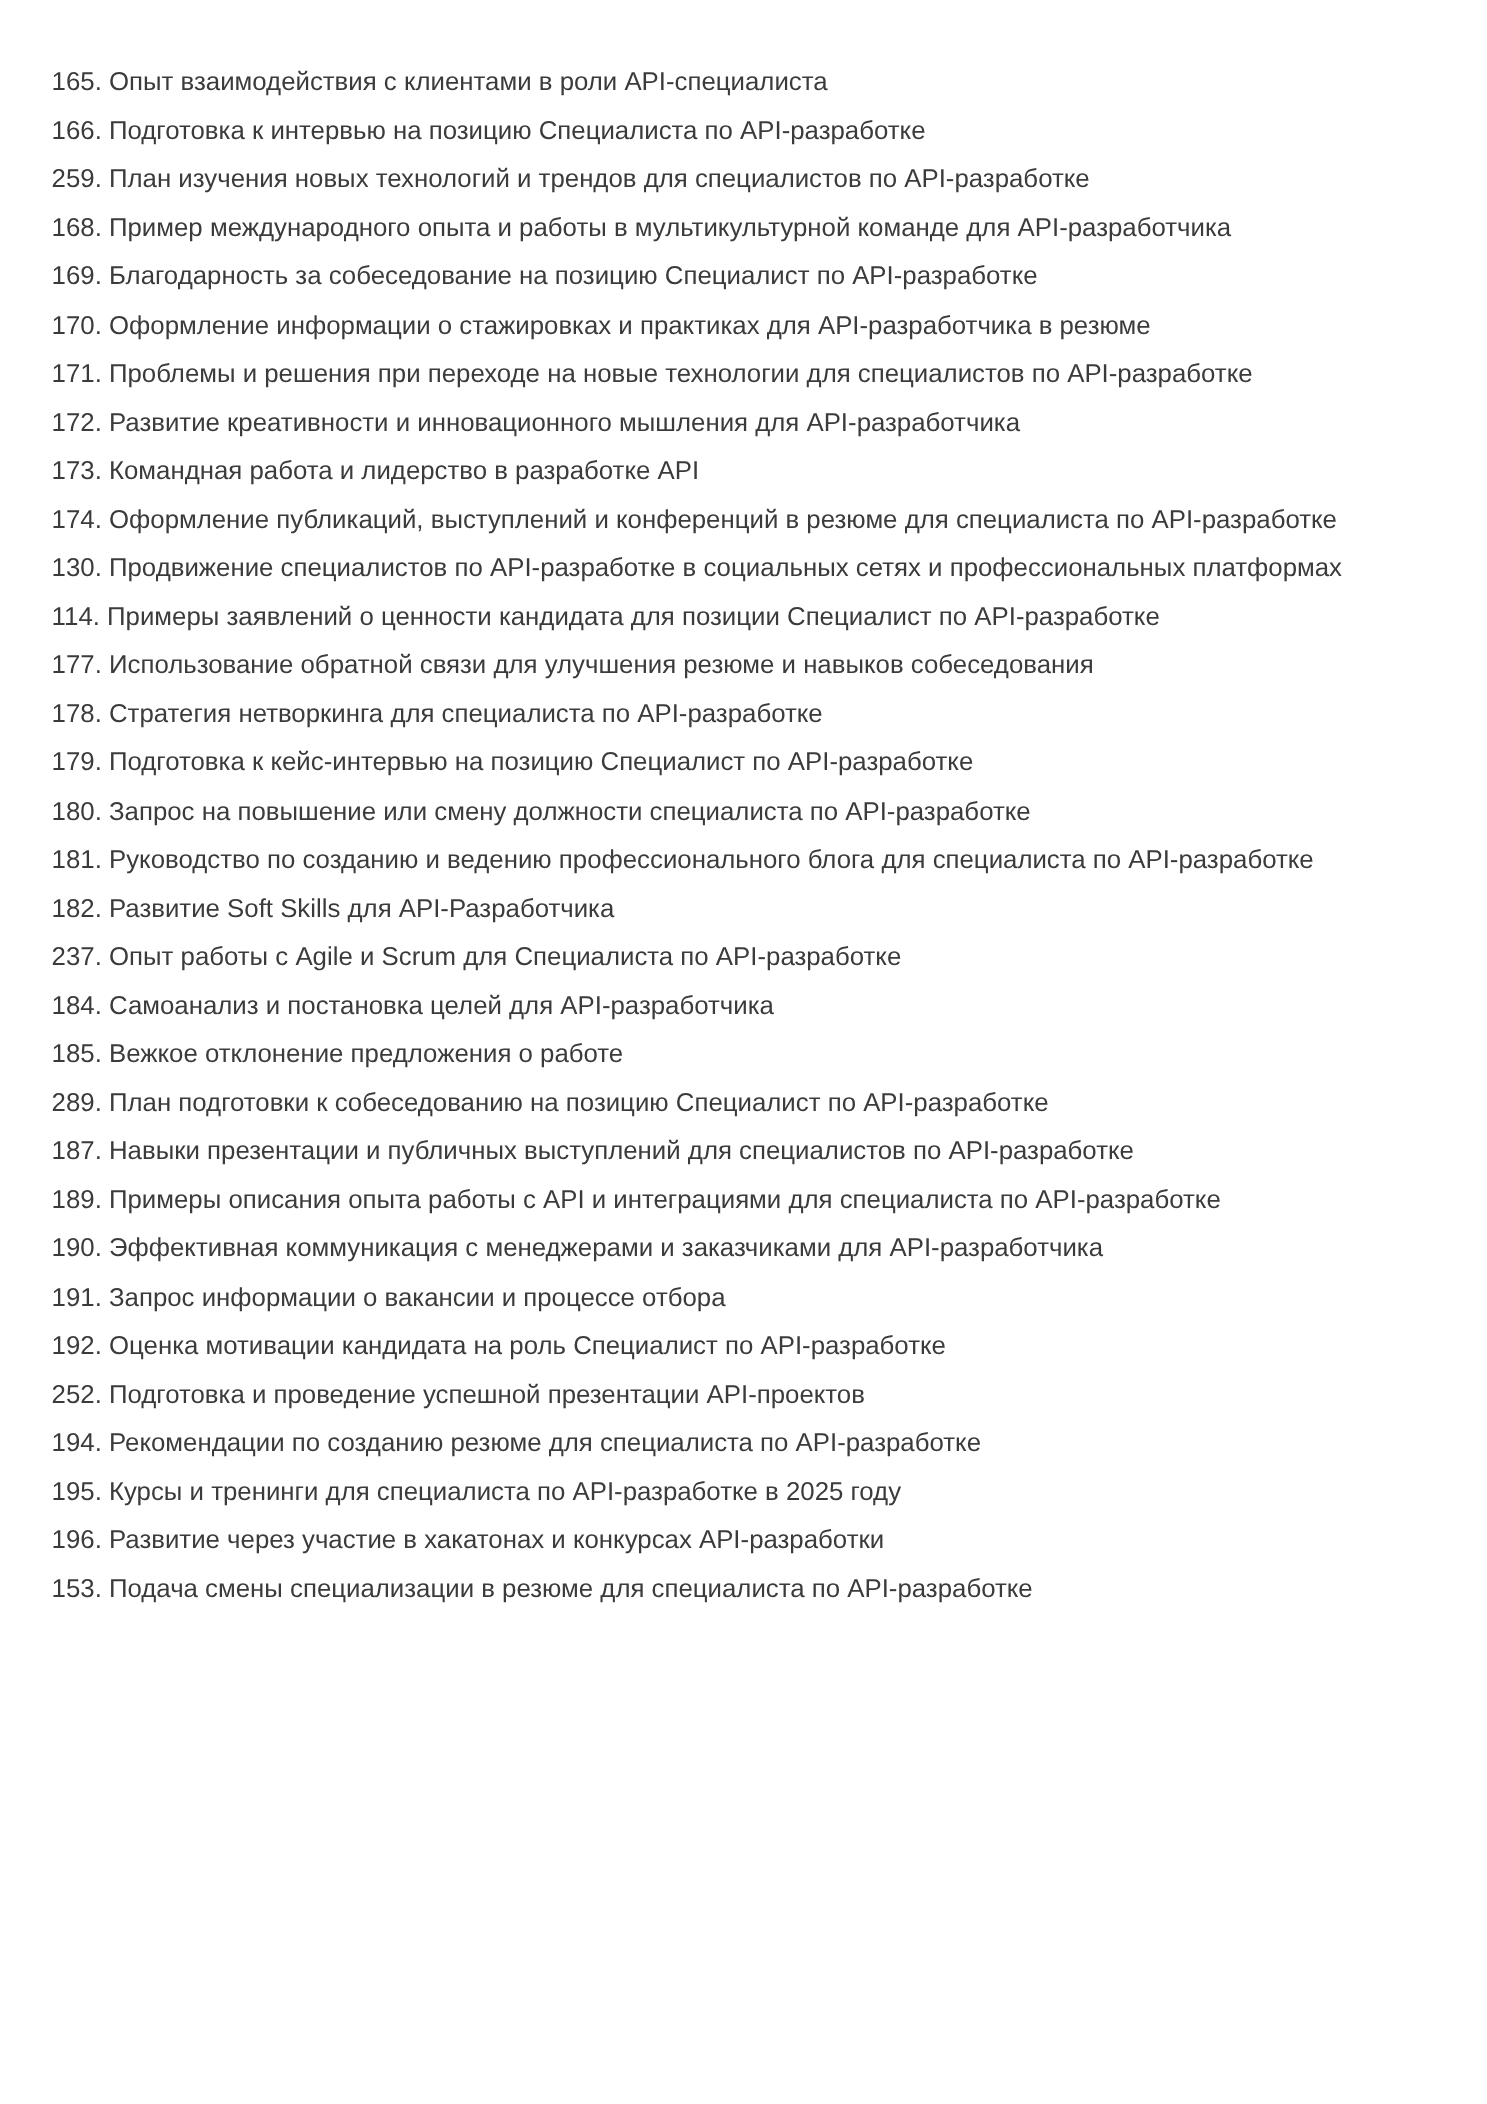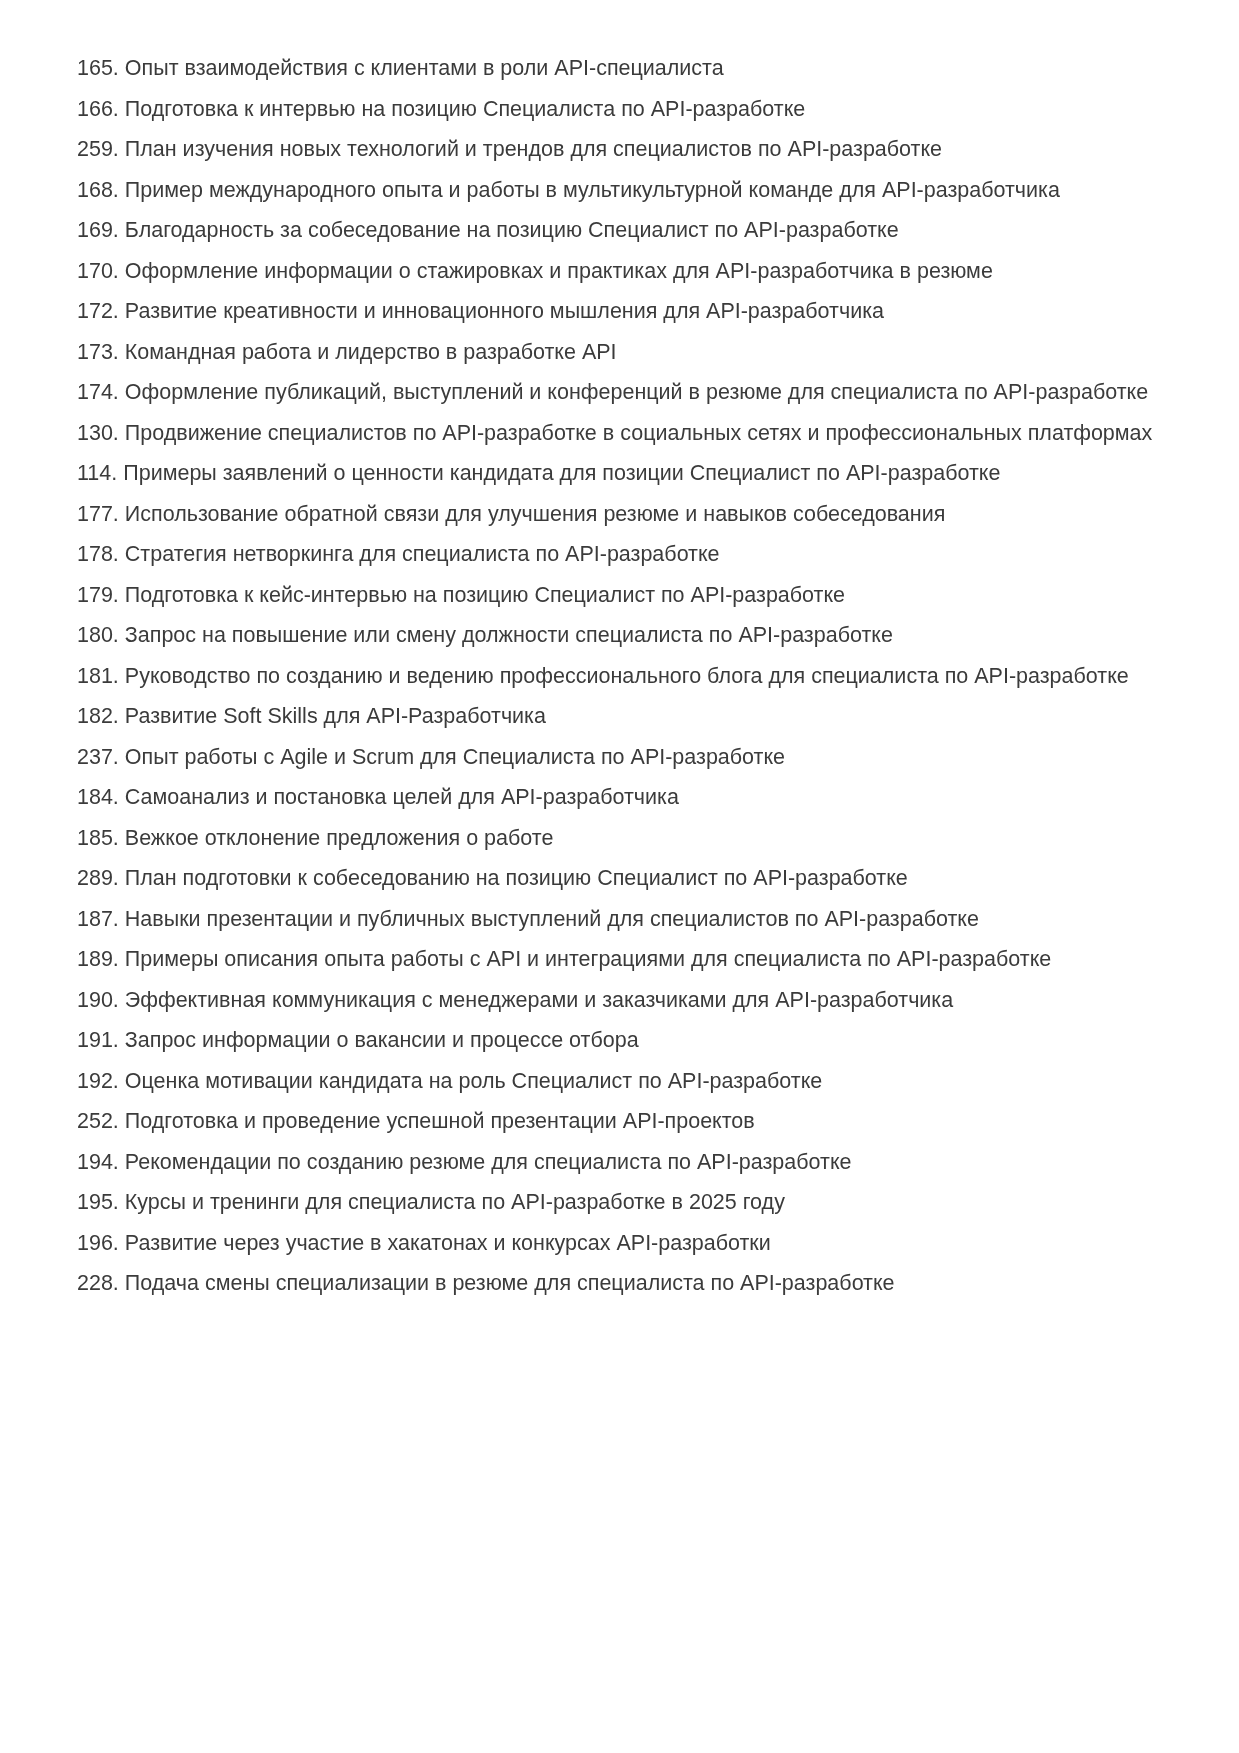--- a/index.html
+++ b/index.html
@@ -10,21 +10,21 @@
   }
   body {
     width: 1239px;
     min-height: 1753px;
     font-family: "Liberation Sans", sans-serif;
     -webkit-font-smoothing: antialiased;
   }
   .page {
     box-sizing: border-box;
     width: 1239px;
-    padding: 48px 74px 0 77px;
+    padding: 48px 74px 0 43px;
   }
   .topic-list {
     max-width: 1090px;
   }
   .list-item {
     margin: 0;
     padding: 0;
     font-size: 21.5px;
     line-height: 40.5px;
     font-weight: 400;
@@ -36,20 +36,21 @@
 <body>
 
 <main class="page">
   <div class="topic-list" id="topic-list">
       <p class="list-item">165. Опыт взаимодействия с клиентами в роли API-специалиста</p>
       <p class="list-item">166. Подготовка к интервью на позицию Специалиста по API-разработке</p>
       <p class="list-item">259. План изучения новых технологий и трендов для специалистов по API-разработке</p>
       <p class="list-item">168. Пример международного опыта и работы в мультикультурной команде для API-разработчика</p>
       <p class="list-item">169. Благодарность за собеседование на позицию Специалист по API-разработке</p>
       <p class="list-item">170. Оформление информации о стажировках и практиках для API-разработчика в резюме</p>
+      <p class="list-item">171. Проблемы и решения при переходе на новые технологии для специалистов по API-разработке</p>
       <p class="list-item">172. Развитие креативности и инновационного мышления для API-разработчика</p>
       <p class="list-item">173. Командная работа и лидерство в разработке API</p>
       <p class="list-item">174. Оформление публикаций, выступлений и конференций в резюме для специалиста по API-разработке</p>
       <p class="list-item">130. Продвижение специалистов по API-разработке в социальных сетях и профессиональных платформах</p>
       <p class="list-item">114. Примеры заявлений о ценности кандидата для позиции Специалист по API-разработке</p>
       <p class="list-item">177. Использование обратной связи для улучшения резюме и навыков собеседования</p>
       <p class="list-item">178. Стратегия нетворкинга для специалиста по API-разработке</p>
       <p class="list-item">179. Подготовка к кейс-интервью на позицию Специалист по API-разработке</p>
       <p class="list-item">180. Запрос на повышение или смену должности специалиста по API-разработке</p>
       <p class="list-item">181. Руководство по созданию и ведению профессионального блога для специалиста по API-разработке</p>
@@ -60,15 +61,15 @@
       <p class="list-item">289. План подготовки к собеседованию на позицию Специалист по API-разработке</p>
       <p class="list-item">187. Навыки презентации и публичных выступлений для специалистов по API-разработке</p>
       <p class="list-item">189. Примеры описания опыта работы с API и интеграциями для специалиста по API-разработке</p>
       <p class="list-item">190. Эффективная коммуникация с менеджерами и заказчиками для API-разработчика</p>
       <p class="list-item">191. Запрос информации о вакансии и процессе отбора</p>
       <p class="list-item">192. Оценка мотивации кандидата на роль Специалист по API-разработке</p>
       <p class="list-item">252. Подготовка и проведение успешной презентации API-проектов</p>
       <p class="list-item">194. Рекомендации по созданию резюме для специалиста по API-разработке</p>
       <p class="list-item">195. Курсы и тренинги для специалиста по API-разработке в 2025 году</p>
       <p class="list-item">196. Развитие через участие в хакатонах и конкурсах API-разработки</p>
-      <p class="list-item">228. Подача смены специализации в резюме для специалиста по API-разработке</p>
+      <p class="list-item">153. Подача смены специализации в резюме для специалиста по API-разработке</p>
     </div>
 </main>
 
 </body></html>

